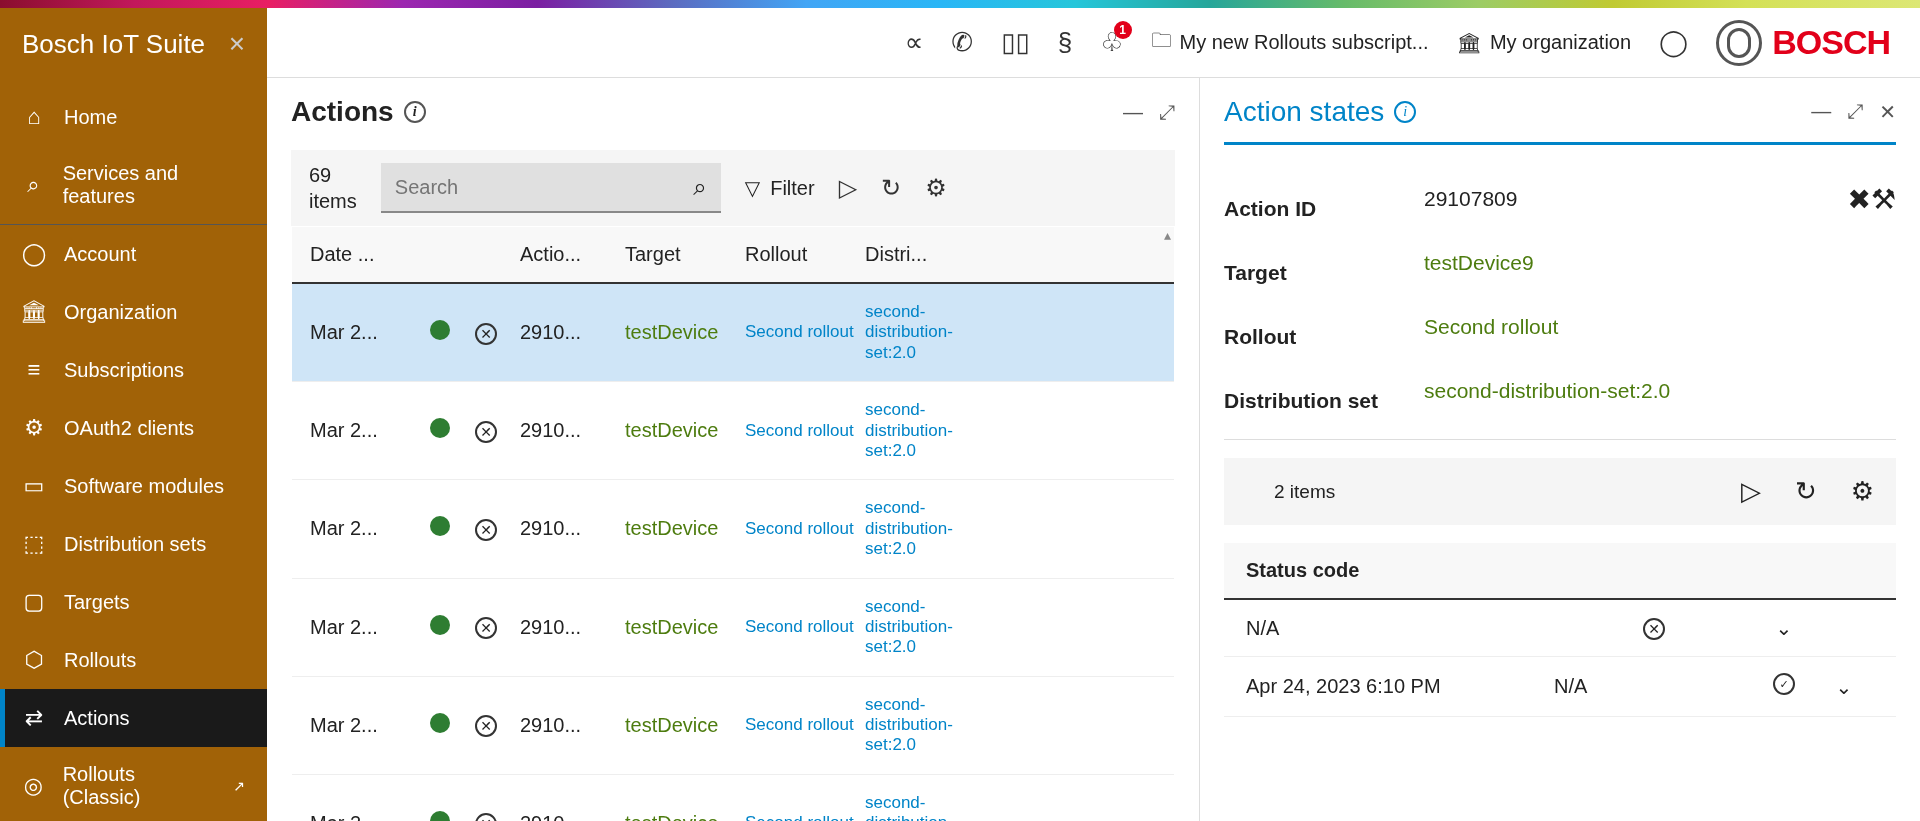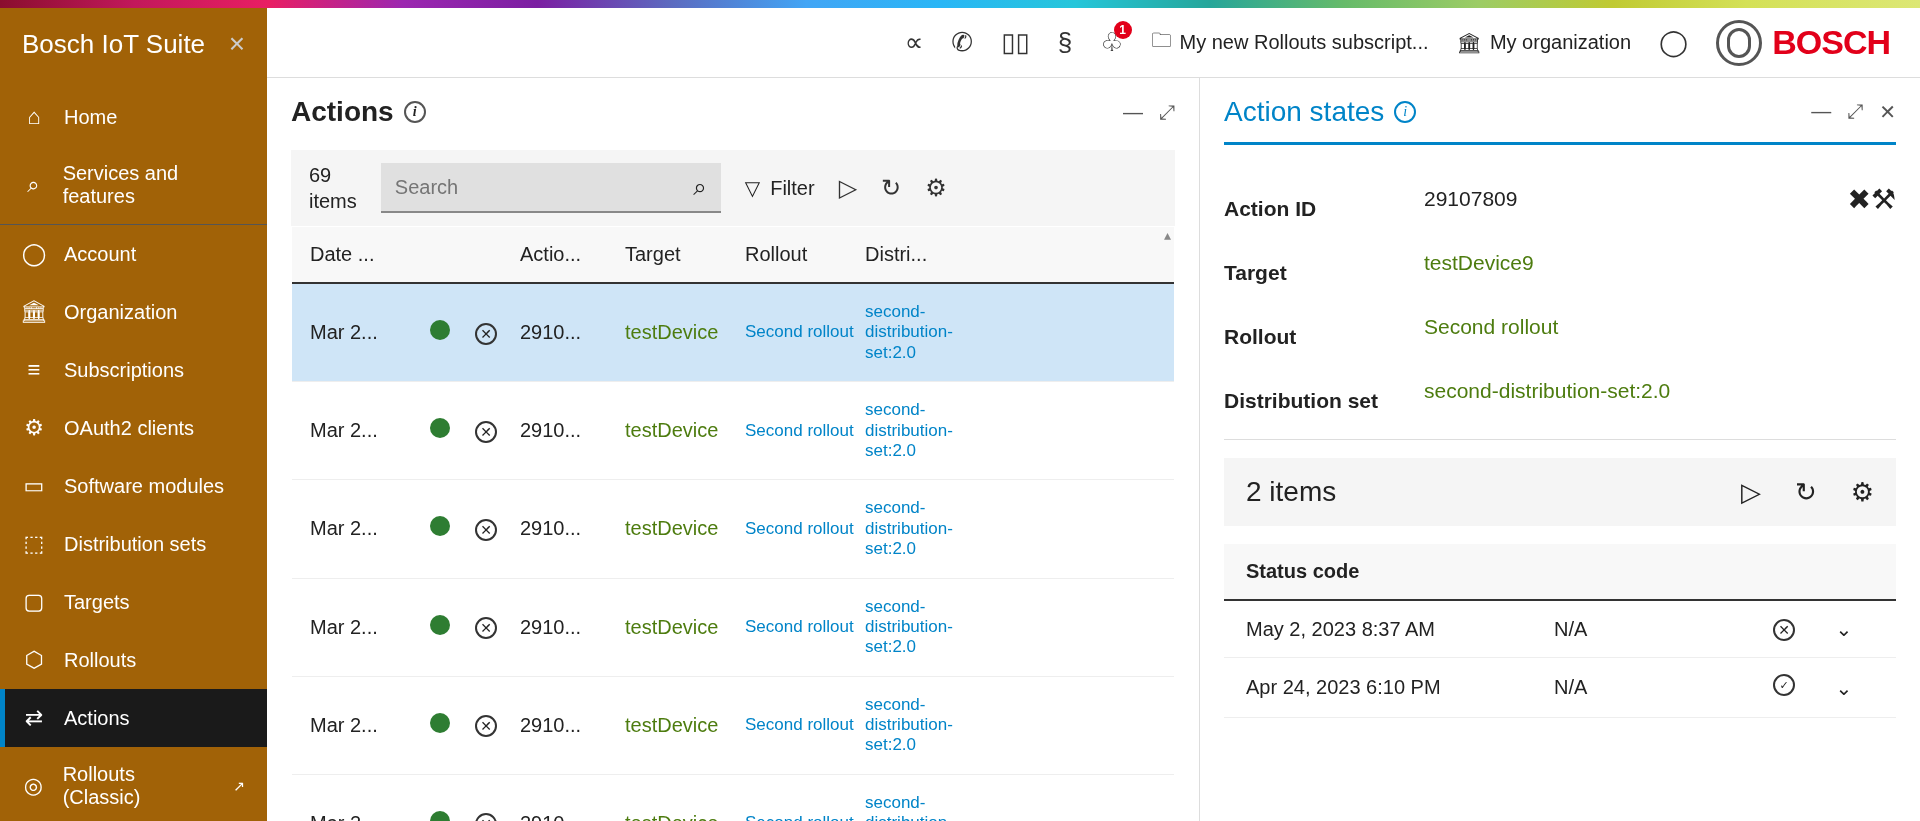--- a/index.html
+++ b/index.html
@@ -51,21 +51,21 @@
 .circle-x { width:22px; height:22px; border:2px solid #333; border-radius:50%; display:inline-flex; align-items:center; justify-content:center; font-size:14px;}
 .link { color:#4d7c0f; }
 .link-sm { color:#0084c8; font-size:17px; line-height:1.2; white-space:normal !important;}
 .scrollbar-mock { position:absolute; right:-6px; top:0; width:16px; height:16px; color:#888;}
 .details { border-bottom:1px solid #ddd; padding-bottom:16px; margin-bottom:18px;}
 .detail-row { display:flex; padding: 10px 0; align-items:center;}
 .detail-label { width: 200px; font-size:21px; font-weight:700;margin-top:20px;}
 .detail-val { font-size:21px; }
 .settings-icon { font-size:28px; cursor:pointer;}
 .sub-toolbar { background:#f5f5f5; display:flex; align-items:center; justify-content:space-between; padding: 18px 22px; margin-bottom:18px;}
-.sub-count { font-size:28px; }
+.sub-count { font-size:19px;margin-left:28px; }
 .sub-icons { display:flex; gap:34px; font-size:26px;}
 .sub-icons span{cursor:pointer;}
 .sub-thead { display:grid; grid-template-columns: 1fr 200px 60px 60px; background:#f8f8f8; border-bottom:2px solid #333; padding: 16px 22px; font-size:20px; font-weight:700;}
 .sub-row { display:grid; grid-template-columns: 1fr 200px 60px 60px; padding: 16px 22px; border-bottom:1px solid #eee; font-size:20px; align-items:center;}
 .chev { font-size:20px; text-align:center; cursor:pointer;}
 .refresh-circ { width:22px; height:22px; border:2px solid #333; border-radius:50%; display:inline-flex; align-items:center; justify-content:center; font-size:12px; position:relative;}
 .refresh-circ::after{content:"✓"; position:absolute; font-size:11px;}
 </style>
 </head>
 <body>
@@ -291,21 +291,20 @@
             <span>⚙</span>
           </div>
         </div>
         <div class="sub-thead">
           <div>Status code</div>
           <div></div>
             <div></div>
         </div>
         <div id="states-body">
             <div class="sub-row">
-              <div>May 2, 2023 8:37 AM</div>
               <div>N/A</div>
               <div class="chev"><span class="circle-x">✕</span></div>
               <div class="chev">⌄</div>
             </div>
             <div class="sub-row">
               <div>Apr 24, 2023 6:10 PM</div>
               <div>N/A</div>
               <div class="chev"><span class="refresh-circ"></span></div>
               <div class="chev">⌄</div>
             </div>

